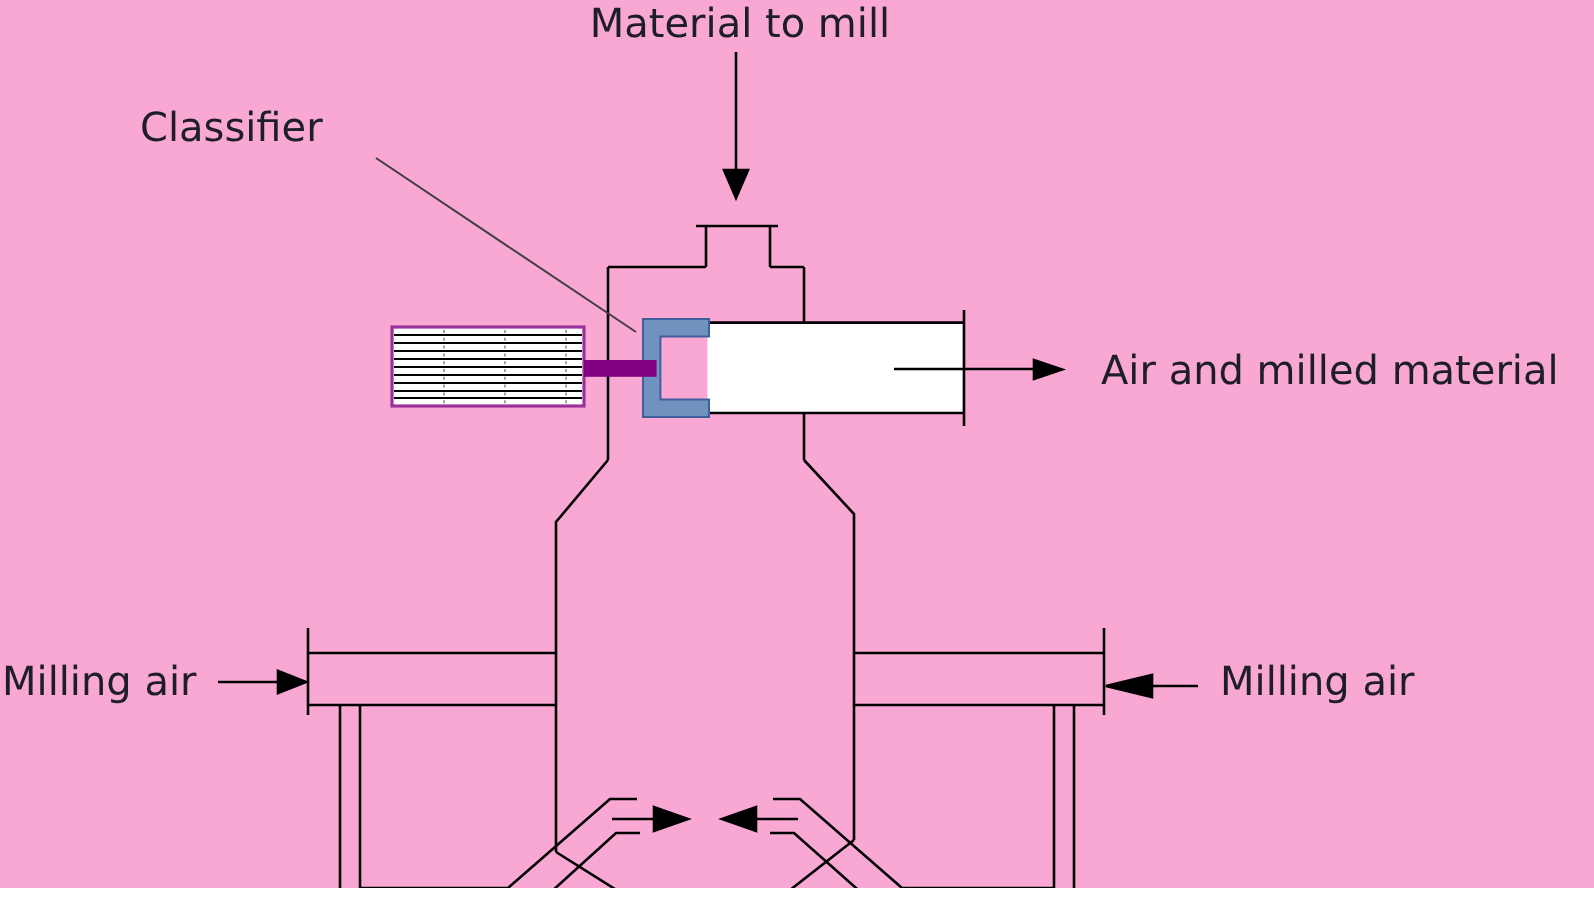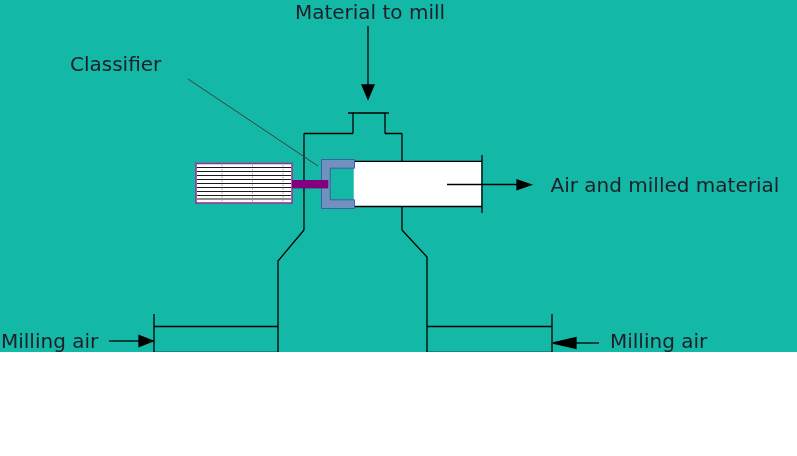--- a/index.html
+++ b/index.html
@@ -1,16 +1,16 @@
 <!DOCTYPE html>
 <html><head>
 <meta charset="utf-8">
 <style>
   html,body{margin:0;padding:0;background:#ffffff;}
-  .canvas{position:relative;width:797px;height:352px;background:#14b8a6;overflow:hidden;}
+  .canvas{position:relative;width:797px;height:444px;background:#f9a8d4;overflow:hidden;}
   svg{display:block;}
   text.lbl{font-family:"DejaVu Sans",sans-serif;font-size:20px;}
 </style>
 </head>
 <body>
 
 <div class="canvas">
 <svg width="797" height="456" viewBox="0 0 797 456">
 
   <g fill="none" stroke-width="1.3" stroke="#000000">

